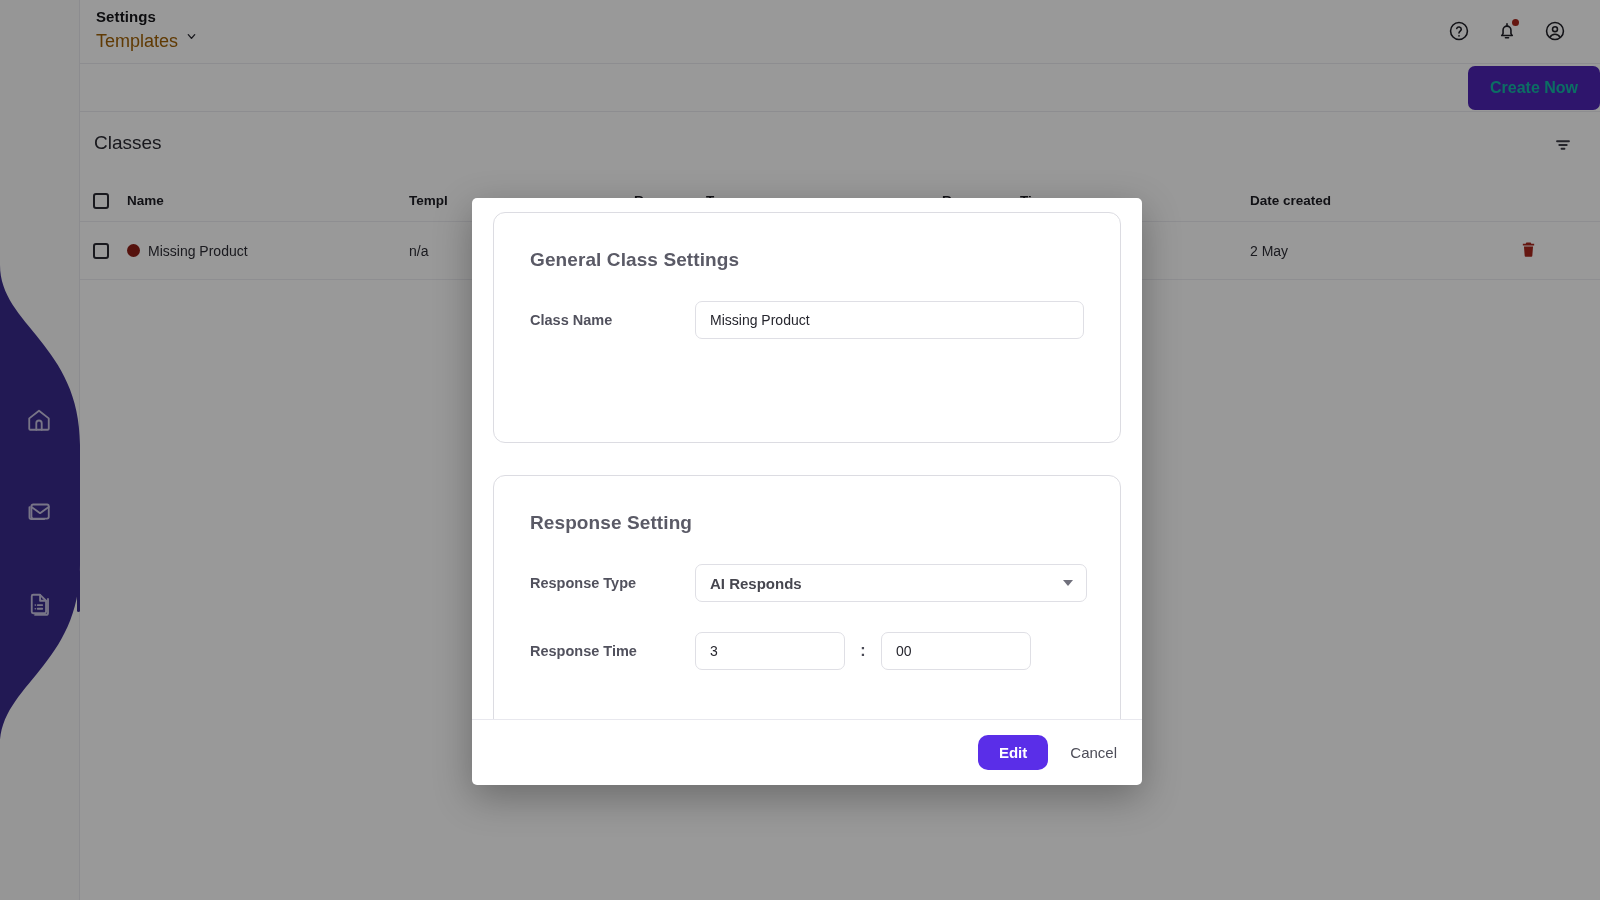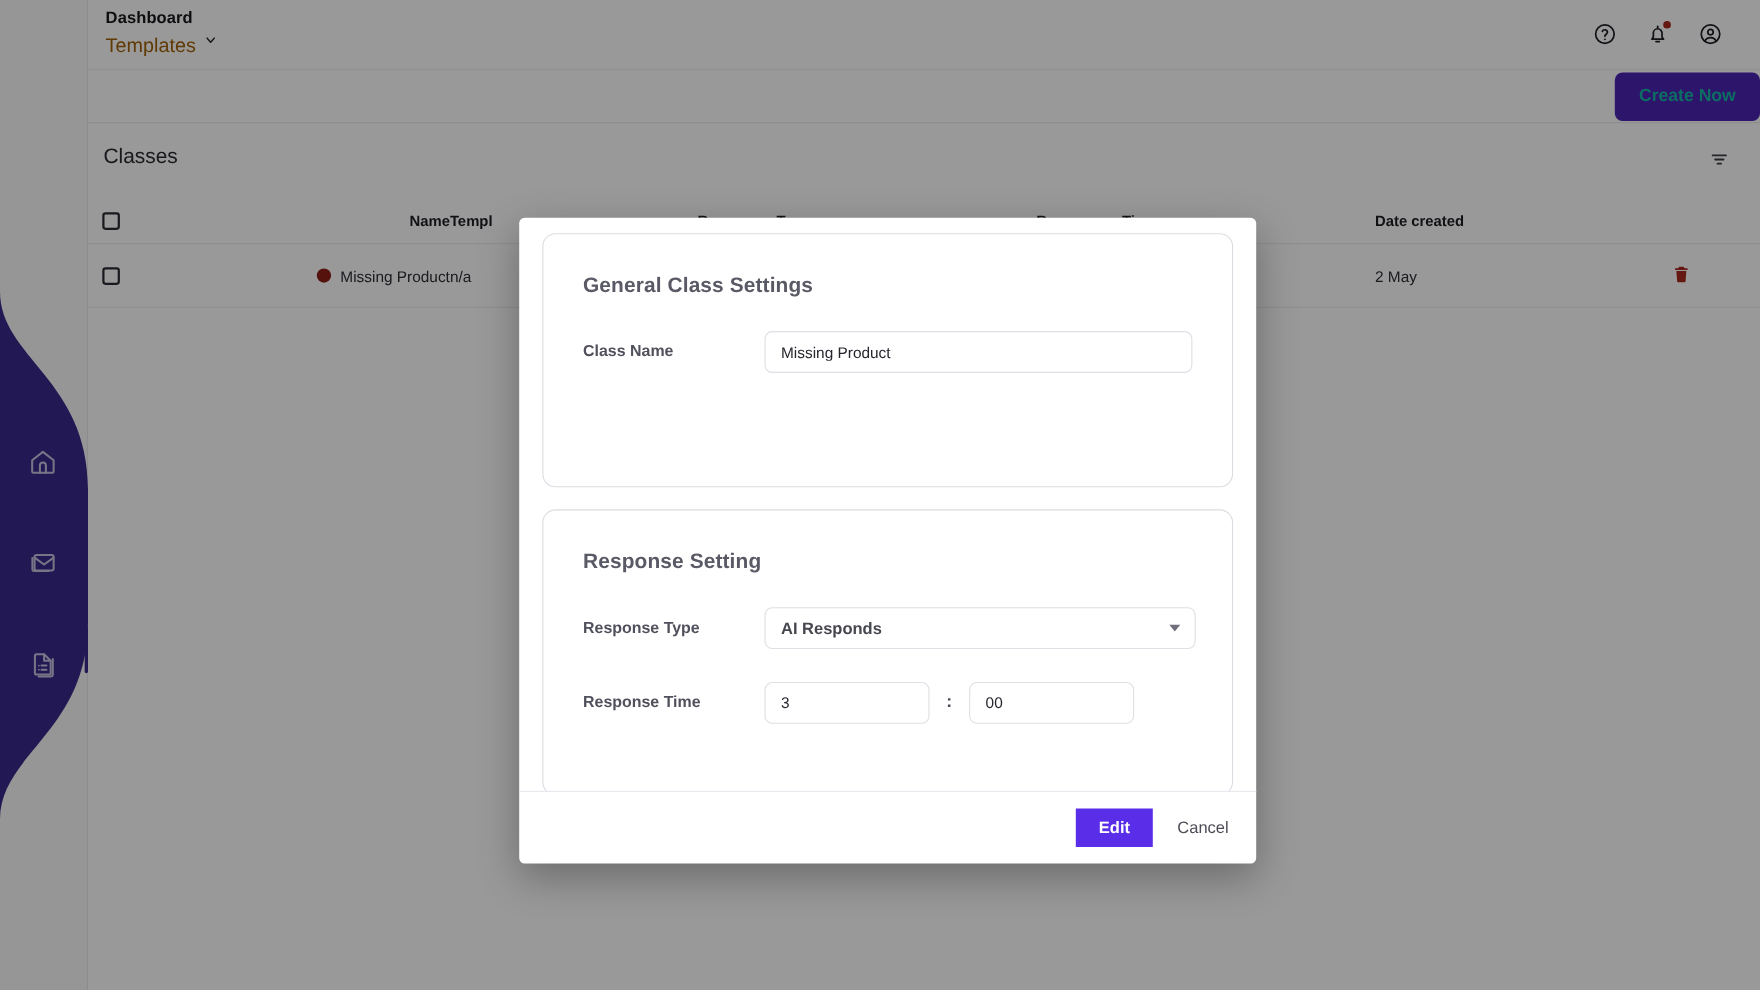--- a/index.html
+++ b/index.html
@@ -204,21 +204,21 @@
   .cbx {
     width: 16px;
     height: 16px;
     border: 2px solid #2a2a33;
     border-radius: 3px;
     margin-left: 13px;
     flex: 0 0 auto;
     cursor: pointer;
     background: #fff;
   }
-  .c-name  { width: 300px; padding-left: 18px; text-align: right; }
+  .c-name  { width: 300px; padding-left: 18px; }
   .c-tpl   { width: 225px; }
   .c-r1    { width:  72px; }
   .c-t1    { width: 236px; }
   .c-r2    { width:  78px; }
   .c-ti    { width: 230px; }
   .c-date  { width: 230px; }
   .th {
     font-size: 13.5px;
     font-weight: bold;
     color: #1d1d24;
@@ -273,21 +273,21 @@
     flex: 1 1 auto;
     padding: 14px 21px 0 21px;
     overflow: hidden;
   }
   .card {
     border: 1px solid #dcdce2;
     border-radius: 12px;
     background: #fff;
   }
   .card-gen { height: 231px; padding: 36px 36px 0 36px; }
-  .card-resp { margin-top: 20px; height: 260px; padding: 36px 36px 0 36px; }
+  .card-resp { margin-top: 32px; height: 260px; padding: 36px 36px 0 36px; }
   .card-title {
     font-size: 19px;
     font-weight: bold;
     color: #5a5a66;
     letter-spacing: .1px;
   }
   .frow {
     display: flex;
     align-items: center;
     margin-top: 30px;
@@ -371,21 +371,21 @@
     display: flex;
     align-items: center;
     justify-content: flex-end;
     padding-right: 21px;
     gap: 18px;
   }
   .btn-edit {
     background: #5a2ee8;
     color: #fff;
     border: none;
-    border-radius: 0;
+    border-radius: 10px;
     padding: 9px 21px;
     font-size: 15px;
     font-weight: bold;
     font-family: "Liberation Sans", sans-serif;
     cursor: pointer;
   }
   .btn-cancel {
     background: none;
     border: none;
     color: #4d4d58;
@@ -430,21 +430,21 @@
             <path d="M10.8 13 h4.2 M10.8 16.4 h4.2"></path>
             <path d="M20.3 7.4 v12.8 a1.9 1.9 0 0 1 -1.9 1.9 H8.4"></path>
           </svg>
         </div>
       </div>
       <div class="side-active-bar"></div>
     </div>
 
     <div class="topbar">
       <div class="topbar-titles">
-        <div class="topbar-title">Dashboard</div>
+        <div class="topbar-title">Settings</div>
         <div class="topbar-sub">
           <span>Templates</span>
           <svg class="chev" viewBox="0 0 24 24" fill="none" stroke="#2c2c34" stroke-width="3" stroke-linecap="round" stroke-linejoin="round">
             <path d="M5 8 L12 16 L19 8"></path>
           </svg>
         </div>
       </div>
 
       <div class="topbar-right">
         <div class="tb-icon">

